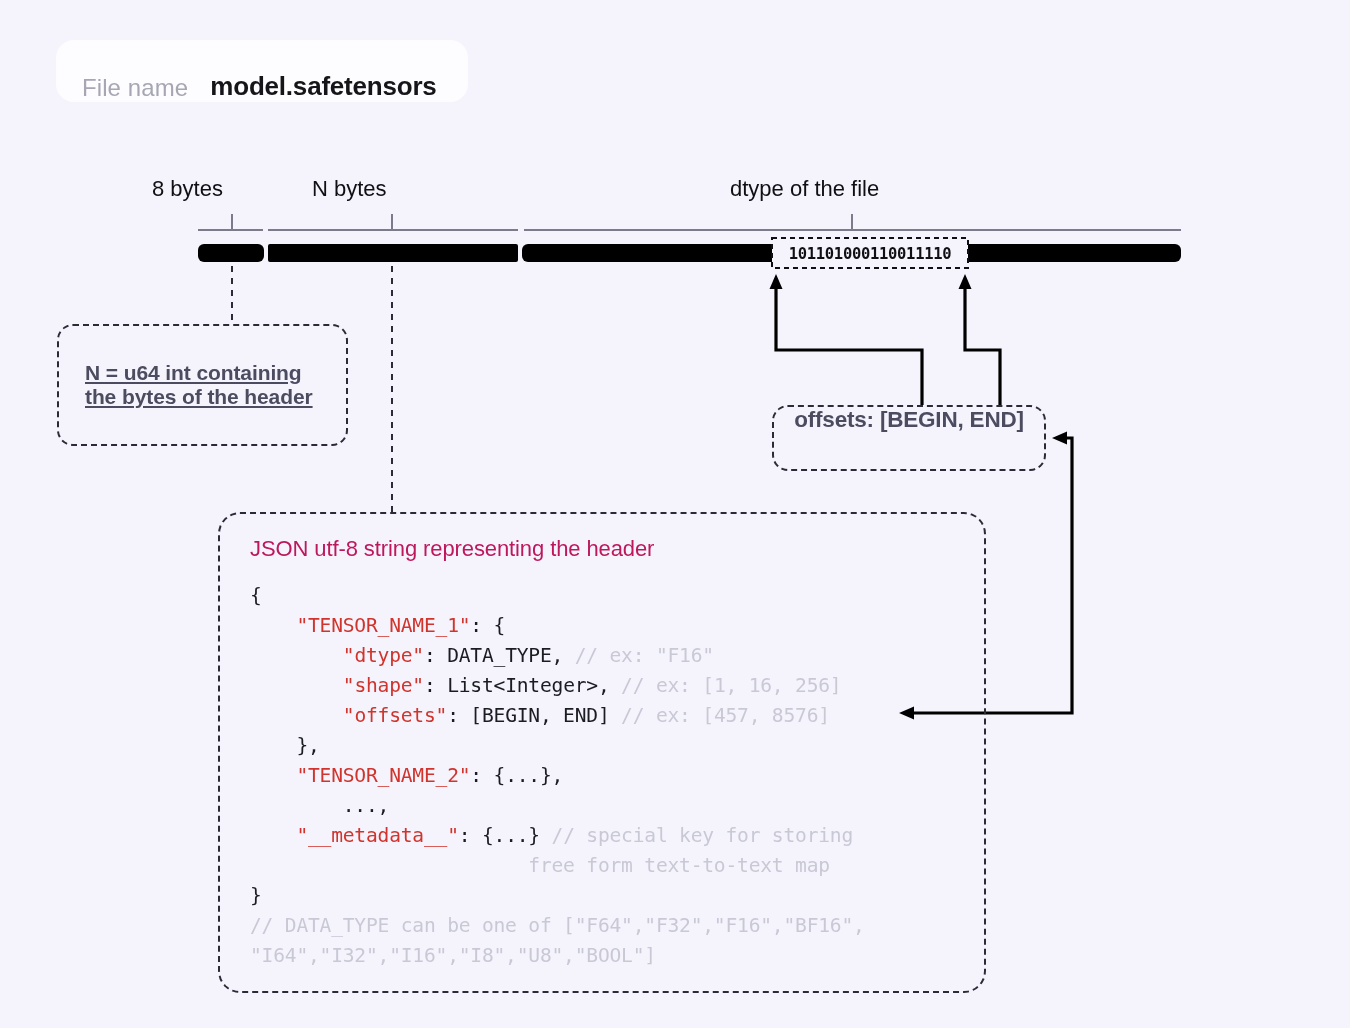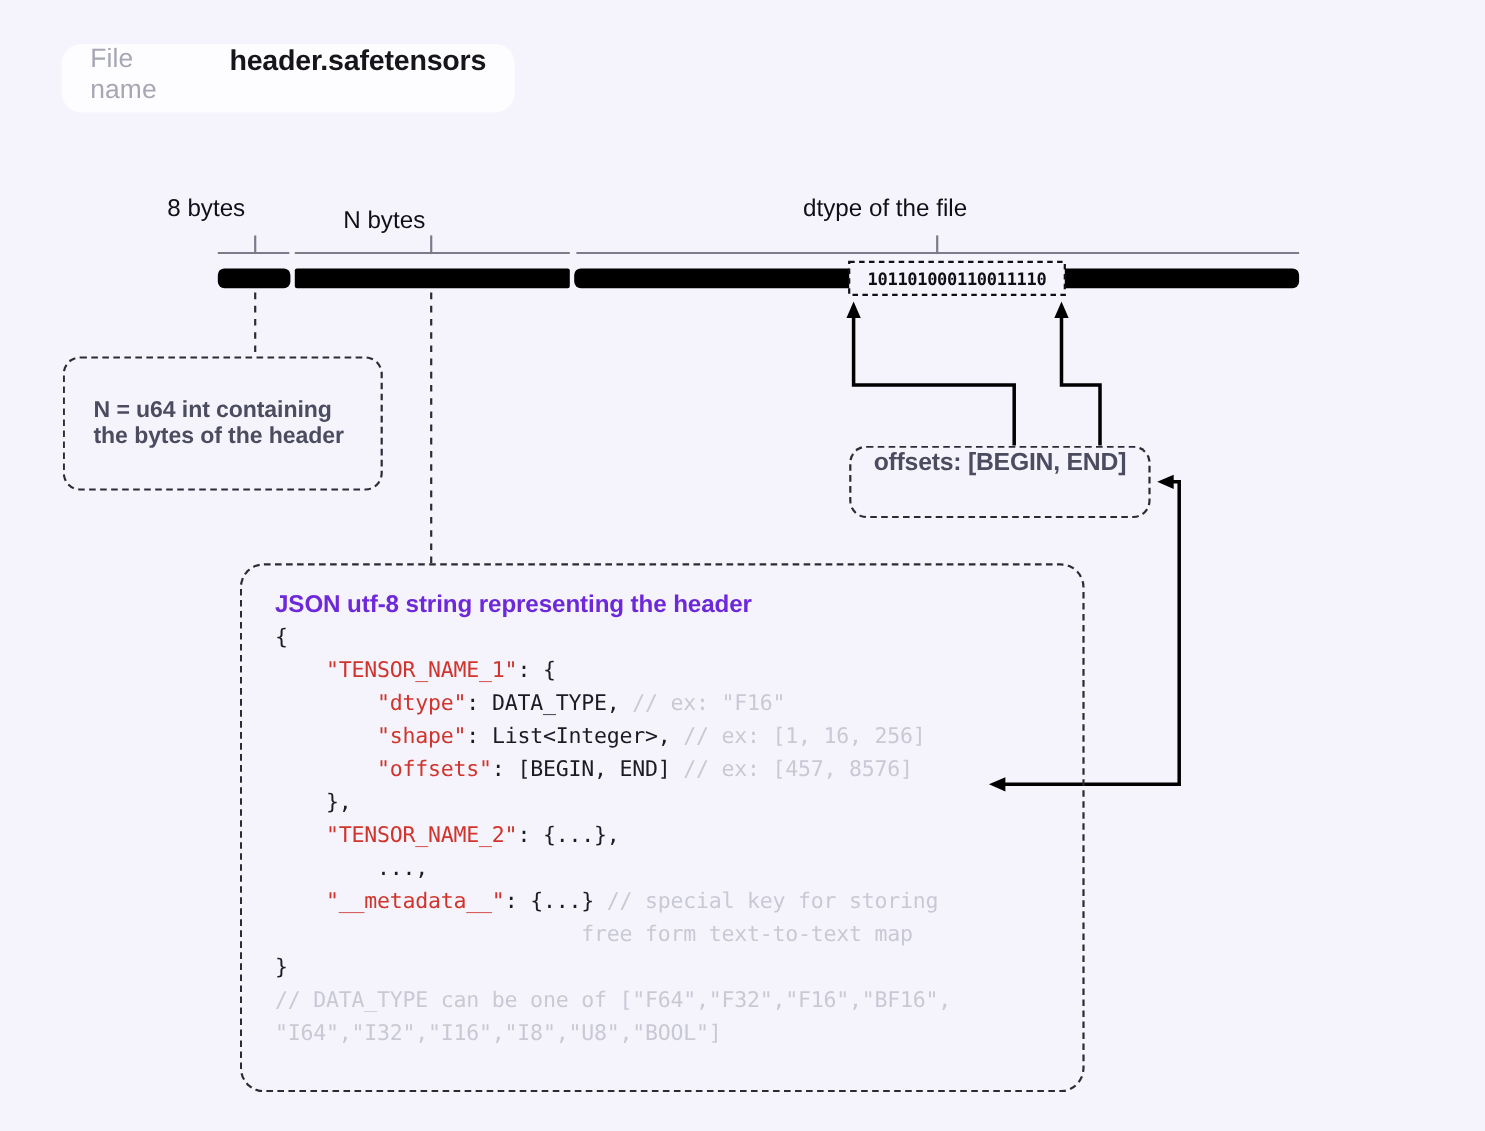--- a/index.html
+++ b/index.html
@@ -22,21 +22,21 @@
   
   #filename-pill {
     position: absolute;
     left: 56px;
     top: 40px;
     width: 412px;
     height: 62px;
     background: #fdfdff;
     border-radius: 18px;
     display: flex;
-    align-items: flex-start;
+    align-items: flex-end;
     gap: 22px;
     padding: 0 26px;
     box-sizing: border-box;
   }
   #filename-label {
     font-size: 24px;
     color: #a7a7b4;
     letter-spacing: 0.1px;
   }
   #filename-value {
@@ -91,20 +91,21 @@
     flex-direction: column;
     justify-content: center;
     color: #4c4c60;
   }
   #note-n-box {
     left: 57px;
     top: 324px;
     width: 291px;
     height: 122px;
     padding: 0 26px;
+    text-decoration: underline;
   }
   #note-n-box .line {
     font-size: 21px;
     font-weight: bold;
     letter-spacing: -0.1px;
   }
   #offsets-box {
     left: 772px;
     top: 405px;
     width: 274px;
@@ -125,48 +126,48 @@
     top: 512px;
     width: 768px;
     height: 481px;
     border: 2px dashed #2b2b38;
     border-radius: 22px;
     box-sizing: border-box;
     padding: 22px 28px 0 30px;
   }
   #code-title {
     font-size: 22px;
-    font-weight: bold;
-    color: #6d28d9;
+    font-weight: normal;
+    color: #be185d;
     letter-spacing: -0.1px;
-    margin-bottom: 2px;
+    margin-bottom: 19px;
   }
   #code-body {
     font-family: "DejaVu Sans Mono", "Liberation Mono", monospace;
     font-size: 19.6px;
     line-height: 30px;
     color: #1b1b22;
     white-space: pre;
     letter-spacing: -0.2px;
   }
   .k { color: #d0342c; }
   .c { color: #c9c9d6; }
 </style>
 </head>
 <body>
 
 <div class="stage">
 
   <div id="filename-pill">
     <span id="filename-label">File name</span>
-    <span id="filename-value">header.safetensors</span>
+    <span id="filename-value">model.safetensors</span>
   </div>
 
   <div class="ruler-label" style="left:152px; top:176px; width:160px;">8 bytes</div>
-  <div class="ruler-label" style="left:312px; top:176px; width:160px;margin-top:11px;">N bytes</div>
+  <div class="ruler-label" style="left:312px; top:176px; width:160px;">N bytes</div>
   <div class="ruler-label" style="left:730px; top:176px; width:240px;">dtype of the file</div>
 
   <div id="binary-text">101101000110011110</div>
 
   <svg id="diagram-svg" viewBox="0 0 1350 1028">
 
     <g stroke="#7b7b8b" stroke-width="2" fill="none">
       <line x1="198" y1="230" x2="263" y2="230"></line>
       <line x1="232" y1="214" x2="232" y2="231"></line>
       <line x1="268" y1="230" x2="518" y2="230"></line>

